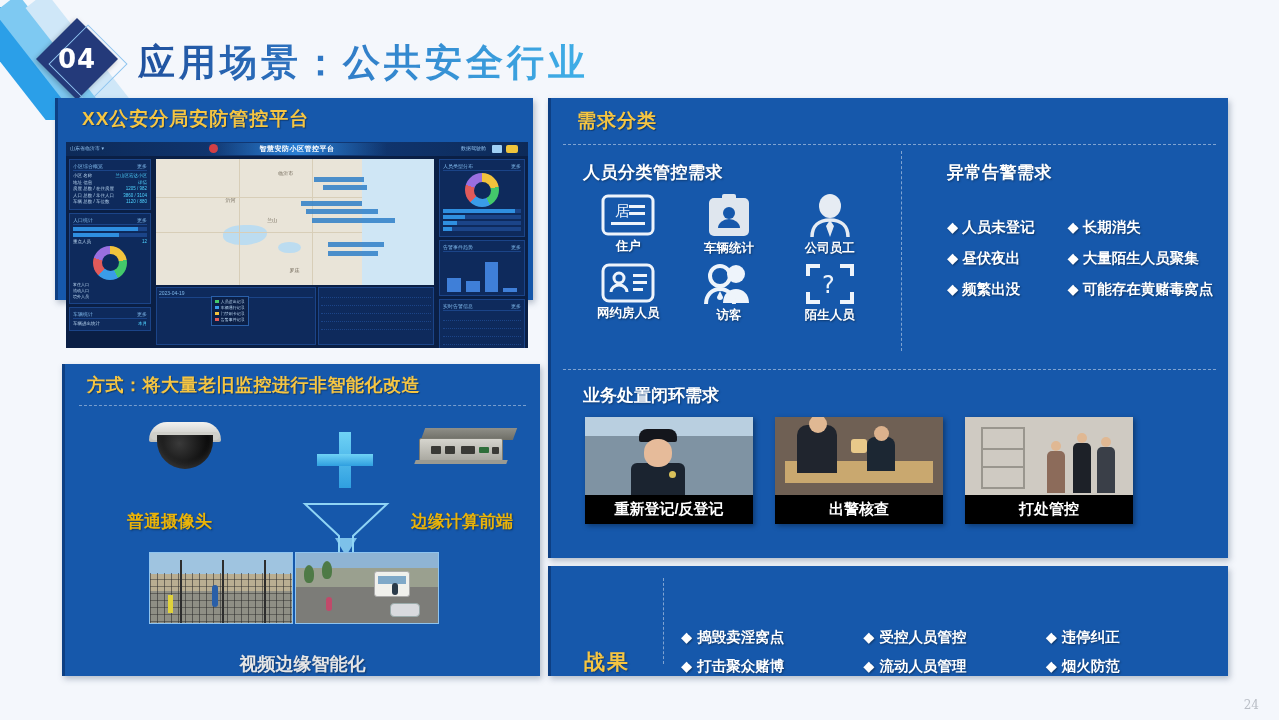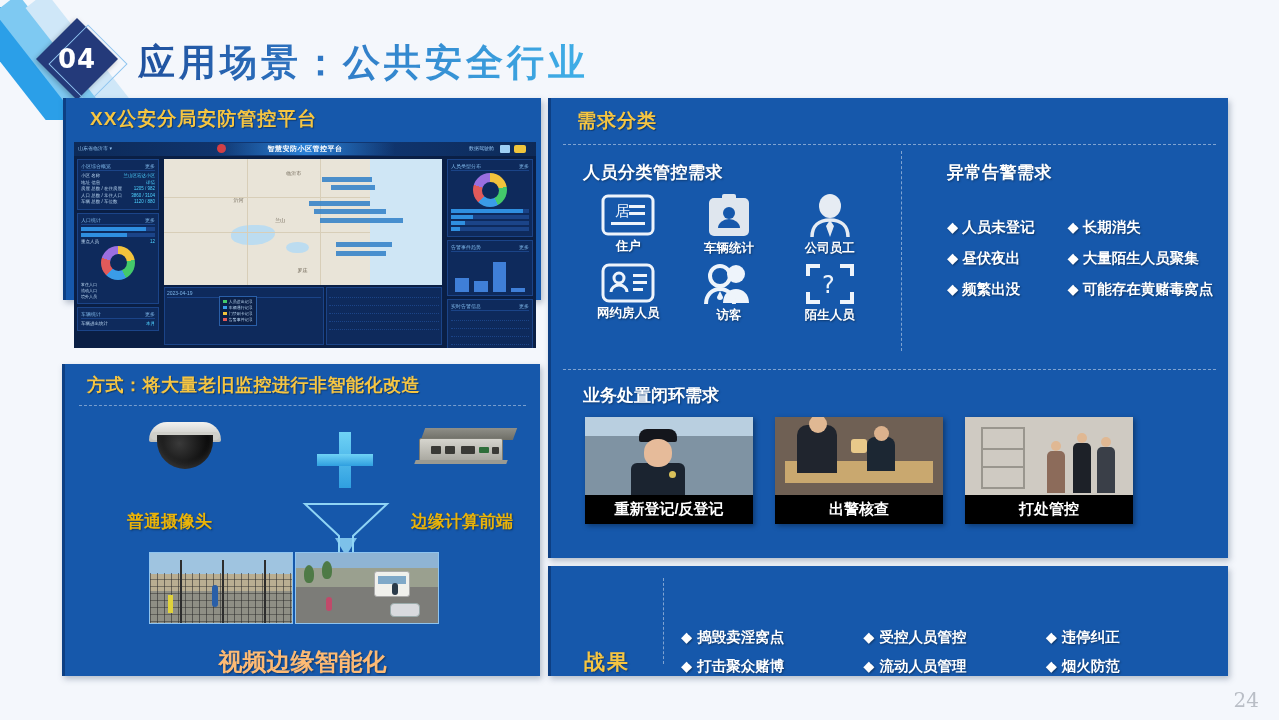--- a/index.html
+++ b/index.html
@@ -40,21 +40,21 @@
     background:linear-gradient(100deg,#1f4f9c 0%, #2f77c4 40%, #3fb0e8 100%);
     -webkit-background-clip:text; background-clip:text; color:transparent;
     font-family:"DejaVu Sans","Liberation Sans",sans-serif;
   }
 
   
   .panel { position:absolute; background:#1658ab; box-shadow:2px 3px 6px rgba(60,80,110,.35); }
   .panel.edge { border-left:3px solid #0d3f83; }
 
   
-  #panelTopLeft { left:63px;  top:98px;  width:478px; height:202px; }
+  #panelTopLeft { left:55px;  top:98px;  width:478px; height:202px; }
   .pl-title {
     color:#f5c542; font-size:19px; font-weight:bold; letter-spacing:1px;
     padding:8px 0 6px 24px; text-shadow:1px 1px 1px rgba(0,0,0,.35);
   }
 
   
   .dash { position:absolute; left:8px; top:44px; width:462px; height:206px; background:#0a1f45; overflow:hidden; }
   .dash-top { height:14px; background:linear-gradient(90deg,#0d2a58,#113a79 50%,#0d2a58); position:relative; }
   .dash-brand {
     position:absolute; left:50%; top:1px; transform:translateX(-50%);
@@ -136,21 +136,21 @@
   .shot2 { left:230px; background:linear-gradient(180deg,#8fb4d4 0 22%, #9aa08f 22% 48%, #7c7c78 48% 100%); }
   .fence { position:absolute; left:0; right:0; top:28%; bottom:0;
     background-image:linear-gradient(90deg,rgba(40,40,40,.55) 1px,transparent 1px),linear-gradient(0deg,rgba(40,40,40,.45) 1px,transparent 1px);
     background-size:7px 7px; }
   .post { position:absolute; width:2px; background:#2d2d2d; top:10%; bottom:0; }
   .person-d { position:absolute; width:6px; height:16px; background:#2a5fa8; border-radius:3px; }
   .bus { position:absolute; right:28px; top:26%; width:36px; height:26px; background:#f0f0ec; border-radius:3px; border:1px solid #aaa; }
   .bus:after{content:"";position:absolute;left:3px;top:4px;right:3px;height:8px;background:#7fa8c8;}
   .car { position:absolute; right:18px; bottom:6px; width:30px; height:14px; background:#d8dade; border-radius:4px; border:1px solid #9aa; }
   .tree { position:absolute; width:10px; height:18px; background:#4e7a46; border-radius:50% 50% 40% 40%; }
-  .cap-center { text-align:center; color:#fdba74; font-size:24px; font-weight:bold; margin-top:18px; text-shadow:1px 1px 2px rgba(0,0,0,.4); }
+  .cap-center { text-align:center; color:#e5e5e5; font-size:18px; font-weight:bold; margin-top:24px; text-shadow:1px 1px 2px rgba(0,0,0,.4); }
 
   
   #panelRight { left:548px; top:98px; width:680px; height:460px; }
   .pr-title { color:#f5c542; font-size:19px; font-weight:bold; letter-spacing:1px; padding:10px 0 0 26px; text-shadow:1px 1px 1px rgba(0,0,0,.35); }
   .pr-dashed { border-top:1px dashed rgba(255,255,255,.45); margin:10px 12px 0 12px; }
 
   .req-wrap { display:flex; position:relative; height:214px; }
   .req-left { width:350px; position:relative; }
   .req-right { flex:1; position:relative; }
   .vdash { position:absolute; left:350px; top:6px; bottom:8px; border-left:1px dashed rgba(255,255,255,.45); }
@@ -193,21 +193,21 @@
 
   
   #panelRes { left:548px; top:566px; width:680px; height:110px; }
   .res-wrap { display:flex; height:100%; align-items:flex-end; position:relative; }
   .res-label { width:112px; text-align:center; color:#f5c542; font-size:21px; font-weight:bold; letter-spacing:2px; text-shadow:1px 1px 2px rgba(0,0,0,.35); }
   .res-div { position:absolute; left:112px; top:12px; bottom:12px; border-left:1px dashed rgba(255,255,255,.45); }
   .res-grid { flex:1; display:grid; grid-template-columns:repeat(3,1fr); gap:10px 0; padding-left:18px; }
   .res-item { color:#fff; font-size:14.5px; font-weight:bold; white-space:nowrap; text-shadow:1px 1px 2px rgba(0,0,0,.4); }
   .res-item b { font-weight:normal; margin-right:5px; }
 
-  .page-num { position:absolute; right:20px; bottom:8px; color:#b9bec6; font-size:20px; font-family:"DejaVu Serif", serif; }
+  .page-num { position:absolute; right:20px; bottom:8px; color:#b9bec6; font-size:12px; font-family:"DejaVu Serif", serif; }
 </style>
 </head>
 <body>
 
 <div class="corner-deco">
   <div class="ribbon r1"></div>
   <div class="ribbon r2"></div>
   <div class="ribbon r3"></div>
 </div>
 

